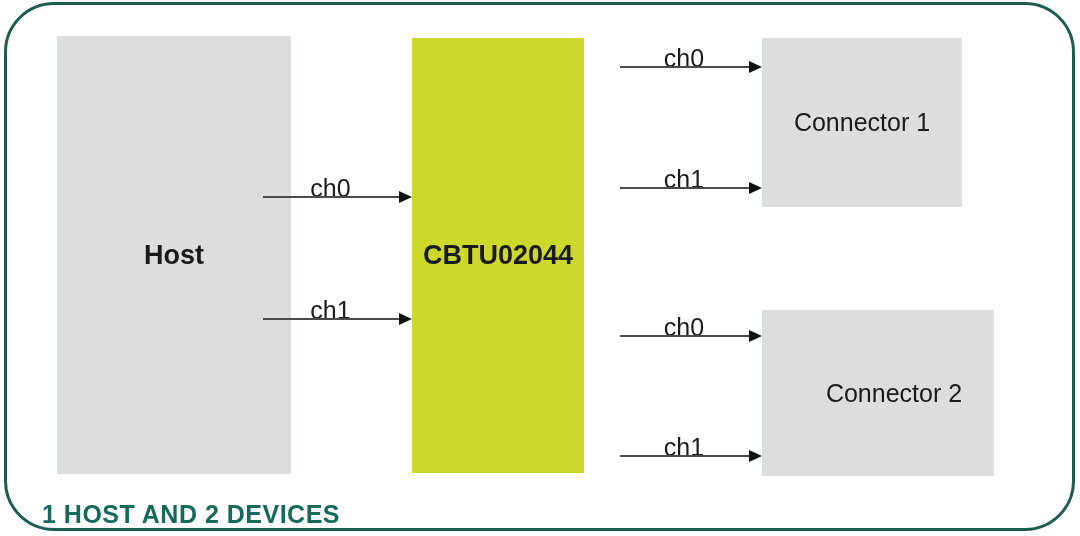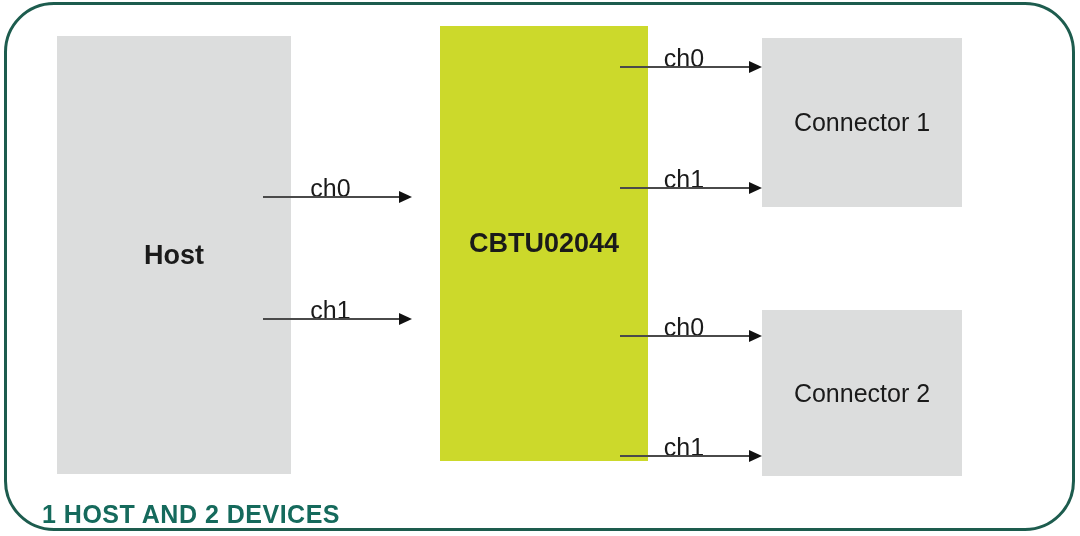--- a/index.html
+++ b/index.html
@@ -34,23 +34,23 @@
     justify-content: center;
     color: #1a1a1a;
   }
   .box.gray   { background: #dcdddd; }
   .box.chip   { background: #ccd92b; }
   .box .box-label { white-space: nowrap; }
   .bold-label    { font-weight: bold; font-size: 27px; }
   .regular-label { font-weight: normal; font-size: 25px; }
 
   #host-box  { left: 57px;  top: 36px;  width: 234px; height: 438px; }
-  #chip-box  { left: 412px; top: 26px;  width: 208px; height: 435px; margin-left: 28px; }
+  #chip-box  { left: 412px; top: 38px;  width: 172px; height: 435px; }
   #conn1-box { left: 762px; top: 38px;  width: 200px; height: 169px; }
-  #conn2-box { left: 762px; top: 310px; width: 200px; height: 166px; }
+  #conn2-box { left: 762px; top: 310px; width: 200px; height: 166px; padding-left: 32px; }
 
   
   .arrow {
     position: absolute;
     height: 33px;
   }
   .arrow .arrow-label {
     position: absolute;
     left: 0;
     right: 14px;

